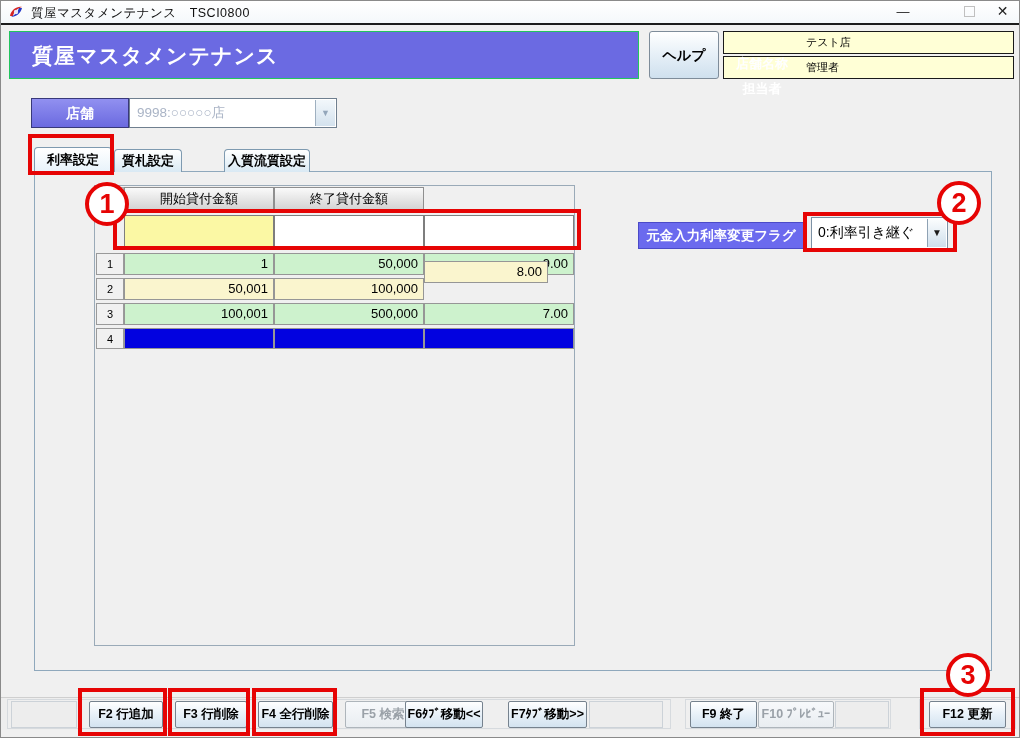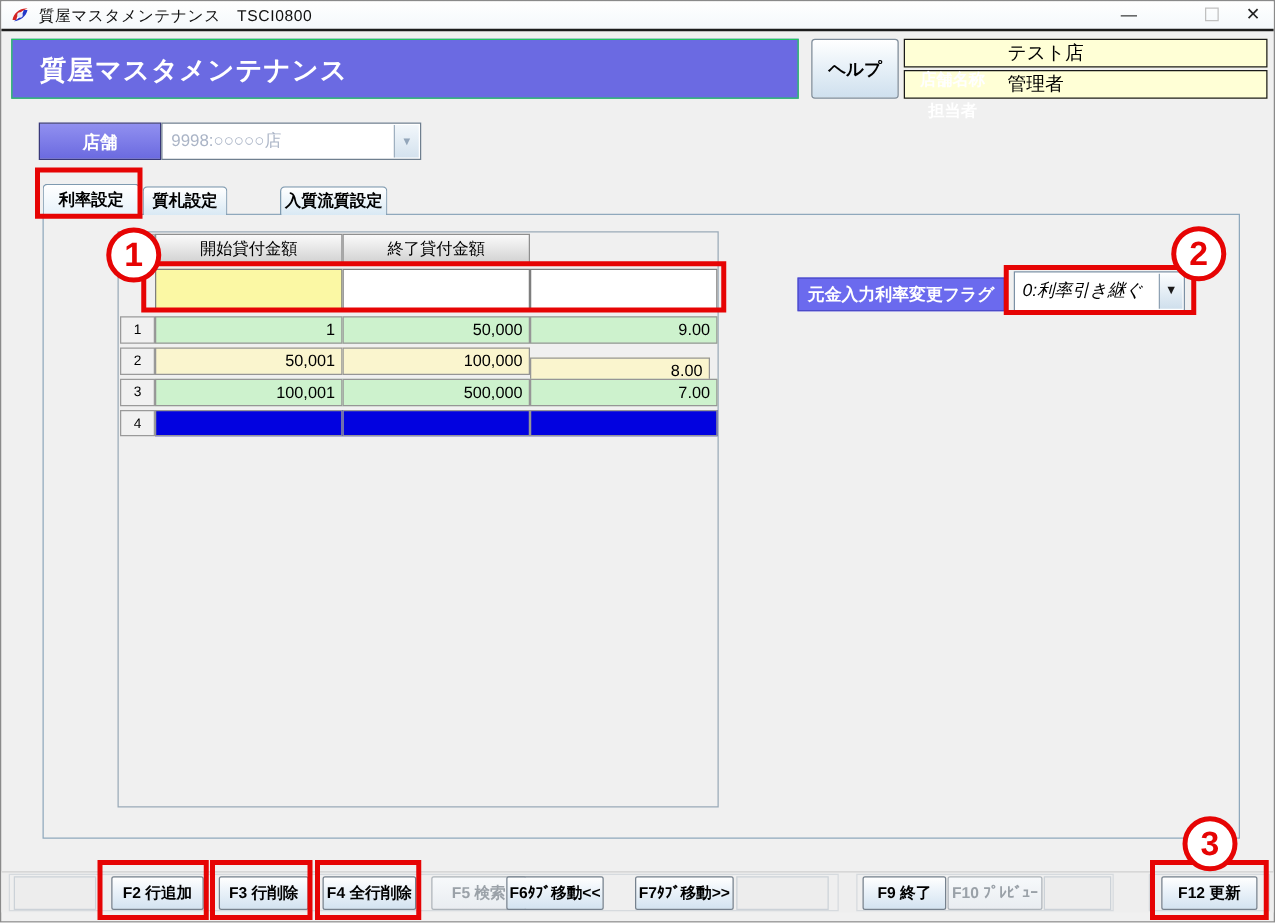--- a/index.html
+++ b/index.html
@@ -26,21 +26,21 @@
               background:#6b6ae2; border:1px solid #22c55e; }
   .hdr-blue span { position:absolute; left:22px; top:10px; color:#fff; font-size:21px; font-weight:bold; letter-spacing:1px; }
   .help-btn { position:absolute; left:648px; top:30px; width:70px; height:48px;
               background:linear-gradient(180deg,#ffffff,#e8f1f8 45%,#cfe0ee);
               border:1px solid #7e8c9a; border-radius:3px; font-size:14px; font-weight:bold;
               text-align:center; line-height:46px; color:#000; }
   .info-panel { position:absolute; left:722px; top:30px; width:291px; }
   .info-row { display:flex; height:23px; border:1px solid #1a1a1a; background:#ffffd6; margin-bottom:2px; }
   .info-label { width:77px; background:#0cc487; color:#fff; font-weight:bold; font-size:13px;
                 text-align:center; line-height:21px; border-right:1px solid #1a1a1a;margin-top:21px; }
-  .info-value { flex:1; font-size:15px; line-height:21px; padding-left:5px; color:#000; }
+  .info-value { flex:1; font-size:11px; line-height:21px; padding-left:5px; color:#000; }
 
   
   .store-btn { position:absolute; left:30px; top:97px; width:98px; height:30px;
                background:linear-gradient(180deg,#9190f0,#6b6ae0);
                border:1px solid #38387a; color:#fff; font-weight:bold; font-size:14px;
                text-align:center; line-height:28px; }
   .store-combo { position:absolute; left:128px; top:97px; width:208px; height:30px;
                  background:#fff; border:1px solid #6f7f8f;padding-left:23px; }
   .store-combo .val { position:absolute; left:7px; top:5px; font-size:13.5px; color:#aab4c6; }
   .combo-arrow { position:absolute; right:1px; top:1px; bottom:1px; width:20px;
@@ -76,21 +76,21 @@
   .icell { position:absolute; border:1px solid #7e7e7e; font-size:13px; padding:0 5px;
            text-align:right; outline:none; }
   .icell.yellow { background:#fbf8a4; } .icell.white { background:#ffffff; }
 
   
   .flag-label { position:absolute; left:637px; top:221px; width:166px; height:27px;
                 background:#6b6aee; border:1px solid #4b4ac8; color:#fff; font-size:13.5px;
                 font-weight:bold; text-align:center; line-height:25px; }
   .flag-combo { position:absolute; left:810px; top:216px; width:137px; height:32px;
                 background:#fff; border:1px solid #7c91a5; }
-  .flag-combo .val { position:absolute; left:6px; top:6px; font-size:14px; color:#000;font-style:italic; }
+  .flag-combo .val { position:absolute; left:6px; top:6px; font-size:14px; color:#000; }
   .flag-combo .combo-arrow { width:19px; color:#1a1a1a; font-size:10px; line-height:28px;
                 background:linear-gradient(180deg,#fbfdfe,#cfdfec); border-left:1px solid #8fa2b4; }
 
   
   .toolbar { position:absolute; left:0; top:696px; width:1018px; height:33px;
              background:#eeeeee; border-top:1px solid #cfcfcf; }
   .tgroup { position:absolute; top:698px; height:30px; border:1px solid #d6dade; background:#efefef; }
   .tg1 { left:6px; width:664px; } .tg2 { left:684px; width:206px; } .tg3 { left:918px; width:97px; }
   .tb { position:absolute; top:700px; height:27px; border:1px solid #76828e; border-radius:2px;
         background:linear-gradient(180deg,#ffffff,#eaf2f9 45%,#d3e3f0);
@@ -177,21 +177,21 @@
   <div>
     <div class="cell gcell" style="left:95px;top:252px;width:28px;height:22px;">1</div>
     <div class="cell dcell row-green" style="left:123px;top:252px;width:150px;height:22px;">1</div>
     <div class="cell dcell row-green" style="left:273px;top:252px;width:150px;height:22px;">50,000</div>
     <div class="cell dcell row-green" style="left:423px;top:252px;width:150px;height:22px;">9.00</div>
   </div>
   <div>
     <div class="cell gcell" style="left:95px;top:277px;width:28px;height:22px;">2</div>
     <div class="cell dcell row-yellow" style="left:123px;top:277px;width:150px;height:22px;">50,001</div>
     <div class="cell dcell row-yellow" style="left:273px;top:277px;width:150px;height:22px;">100,000</div>
-    <div class="cell dcell row-yellow" style="left:423px;top:285px;width:144px;height:22px;">8.00</div>
+    <div class="cell dcell row-yellow" style="left:423px;top:260px;width:124px;height:22px;">8.00</div>
   </div>
   <div>
     <div class="cell gcell" style="left:95px;top:302px;width:28px;height:22px;">3</div>
     <div class="cell dcell row-green" style="left:123px;top:302px;width:150px;height:22px;">100,001</div>
     <div class="cell dcell row-green" style="left:273px;top:302px;width:150px;height:22px;">500,000</div>
     <div class="cell dcell row-green" style="left:423px;top:302px;width:150px;height:22px;">7.00</div>
   </div>
   <div>
     <div class="cell gcell" style="left:95px;top:327px;width:28px;height:21px;">4</div>
     <div class="cell dcell row-blue" style="left:123px;top:327px;width:150px;height:21px;"></div>

